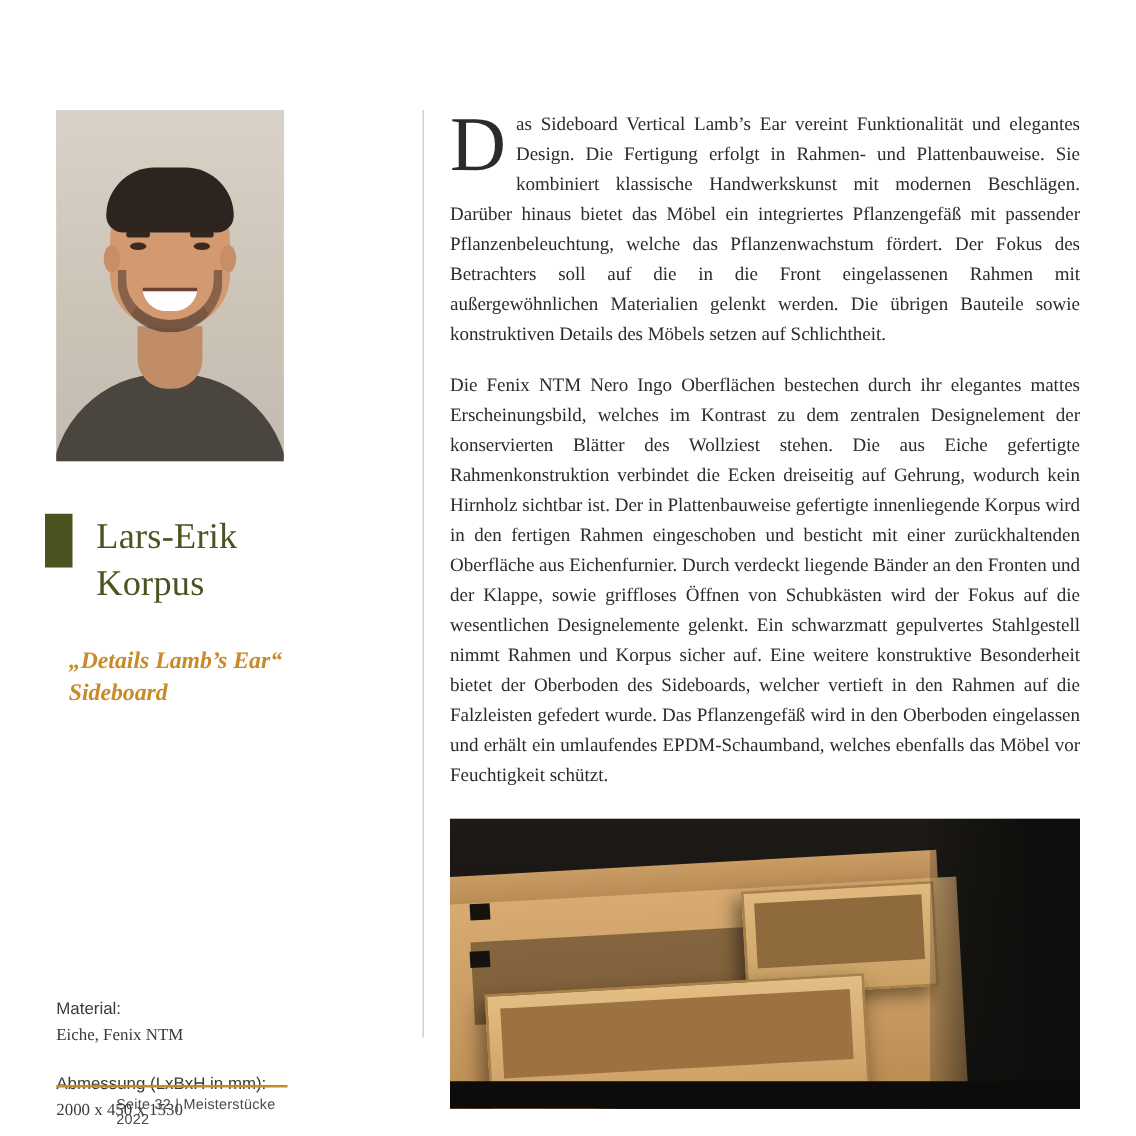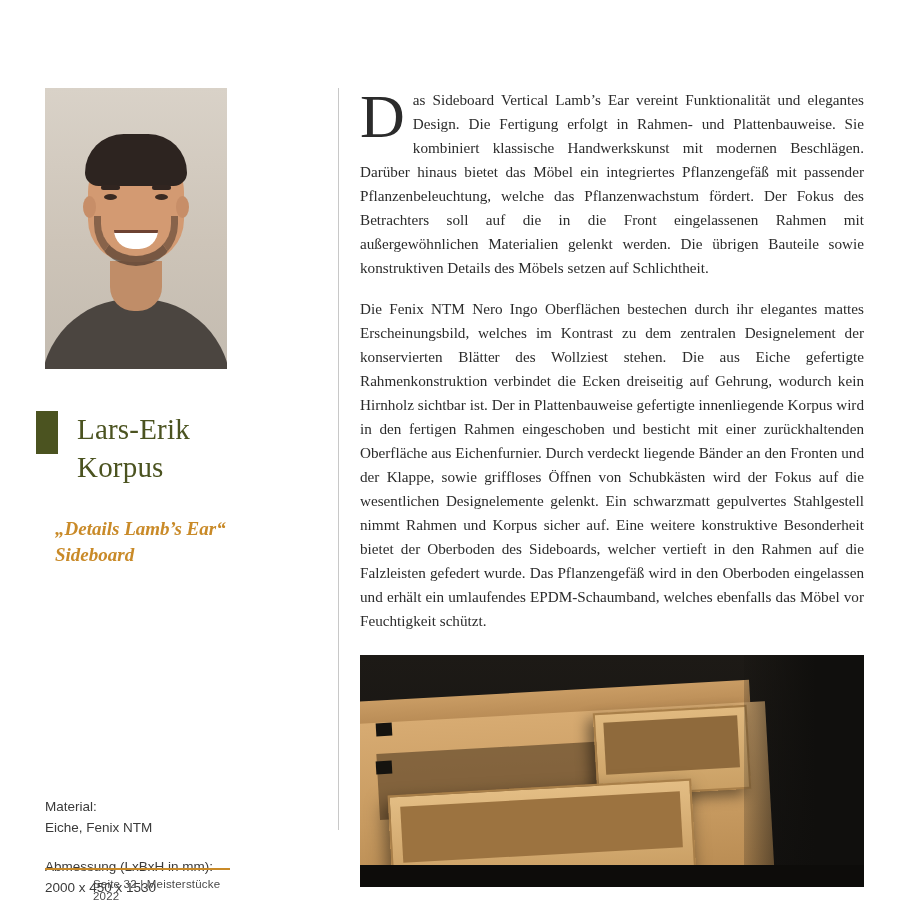--- a/index.html
+++ b/index.html
@@ -178,21 +178,21 @@
     top: 679px;
     width: 240px;
     font-family: "Liberation Sans", sans-serif;
     font-size: 13.5px;
     line-height: 1.55;
     color: #3a3a3a;
     margin-top: 30px;
   }
   .specs .group + .group { margin-top: 18px; }
   .specs .label { display: block; }
-  .specs .value { display: block; }
+  .specs .value { display: block; font-family: Liberation Serif, serif; }
 
   .footer {
     position: absolute;
     left: 0;
     top: 780px;
     width: 185px;
   }
   .footer-rule {
     width: 185px;
     height: 2px;

